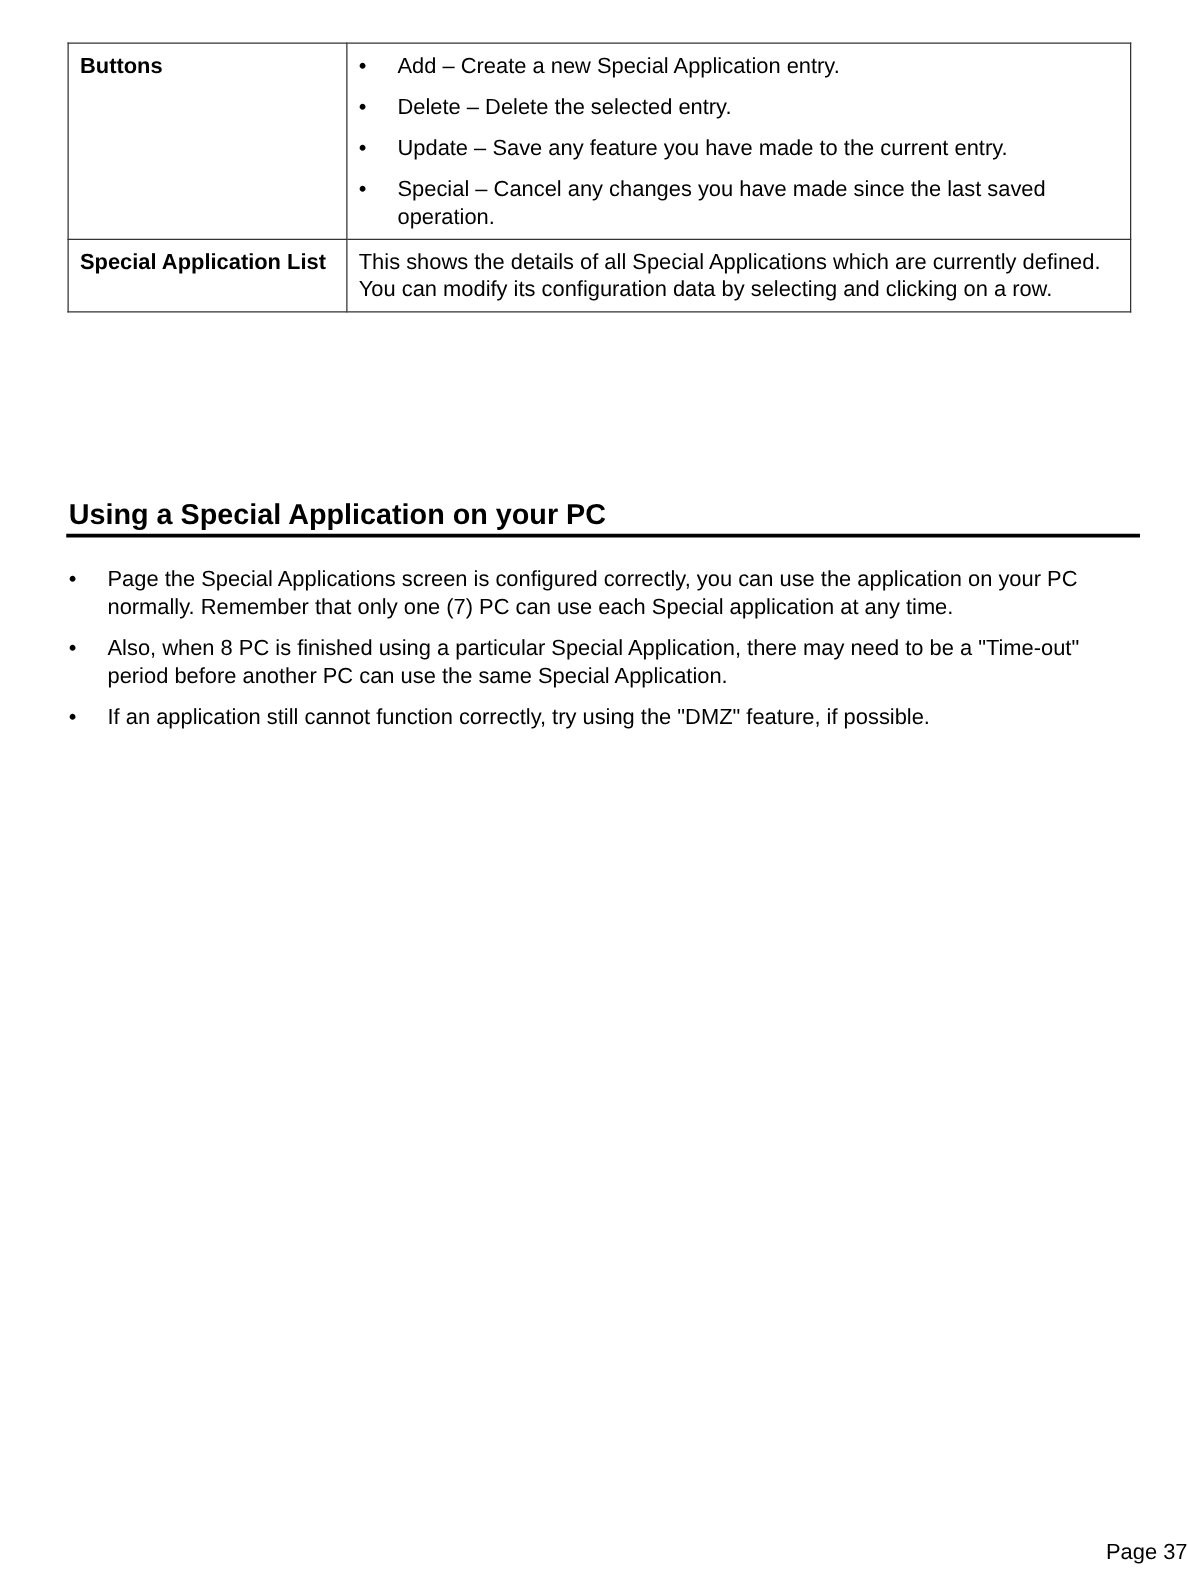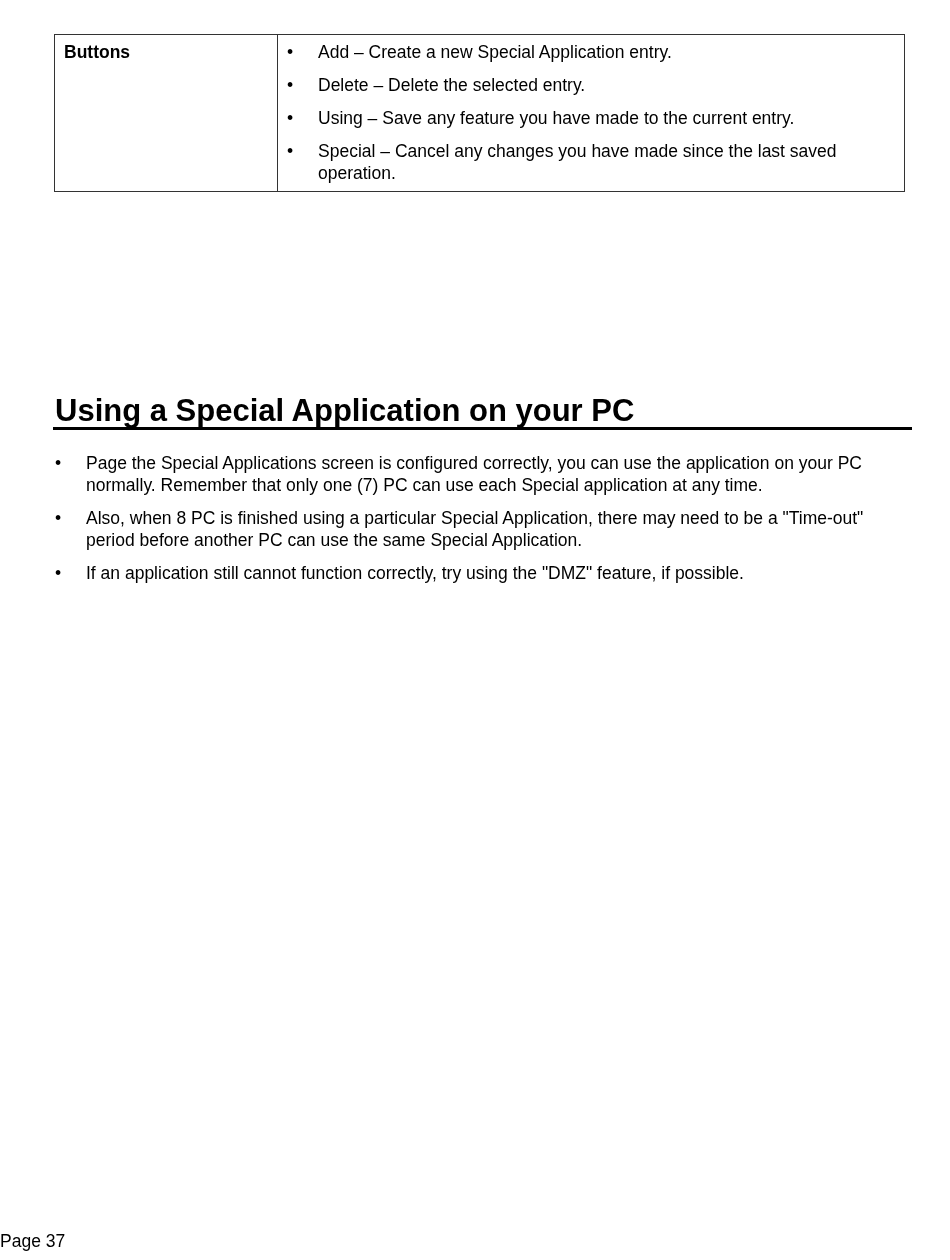--- a/index.html
+++ b/index.html
@@ -56,21 +56,21 @@
       top: 0;
     }
     .b { font-weight: normal; }
     .i { }
 
     .section-heading {
       position: absolute;
       left: 55px;
       top: 396px;
       margin: 0;
-      font-size: 31px;
+      font-size: 23px;
       line-height: 30px;
       font-weight: bold;
     }
     .heading-rule {
       position: absolute;
       left: 53px;
       top: 427px;
       width: 859px;
       height: 0;
       border-top: 3px solid #000000;
@@ -92,21 +92,21 @@
     .body-list li .dot {
       position: absolute;
       left: 0;
       top: 0;
     }
     .page-footer {
       position: absolute;
       left: 0;
       width: 950px;
       top: 1230px;
-      text-align: left;
+      text-align: right;
       font-size: 17.5px;
     }
   </style>
 </head>
 <body>
 
 <table class="def-table">
   <tbody>
       <tr>
     <td class="term">
@@ -117,27 +117,35 @@
         <li>
           <span class="dot">•</span>
           <span class="b">Add</span><span> – </span><span>Create a new Special Application entry.</span>
         </li>
         <li>
           <span class="dot">•</span>
           <span class="b">Delete</span><span> – </span><span>Delete the selected entry.</span>
         </li>
         <li>
           <span class="dot">•</span>
-          <span class="b">Using</span><span> – </span><span>Save any feature you have made to the current entry.</span>
+          <span class="b">Update</span><span> – </span><span>Save any feature you have made to the current entry.</span>
         </li>
         <li>
           <span class="dot">•</span>
           <span class="b">Special</span><span> – </span><span>Cancel any changes you have made since the last saved operation.</span>
         </li>
       </ul>
+    </td>
+  </tr>
+  <tr>
+    <td class="term">
+      <span>Special Application List</span>
+    </td>
+    <td class="desc">
+      <span>This shows the details of all Special Applications which are currently defined. You can modify its configuration data by selecting and clicking on a row.</span>
     </td>
   </tr>
 </tbody>
   </table>
 
 <h2 class="section-heading">Using a Special Application on your PC</h2>
 <div class="heading-rule"></div>
 
 <ul class="body-list">
   <li>

